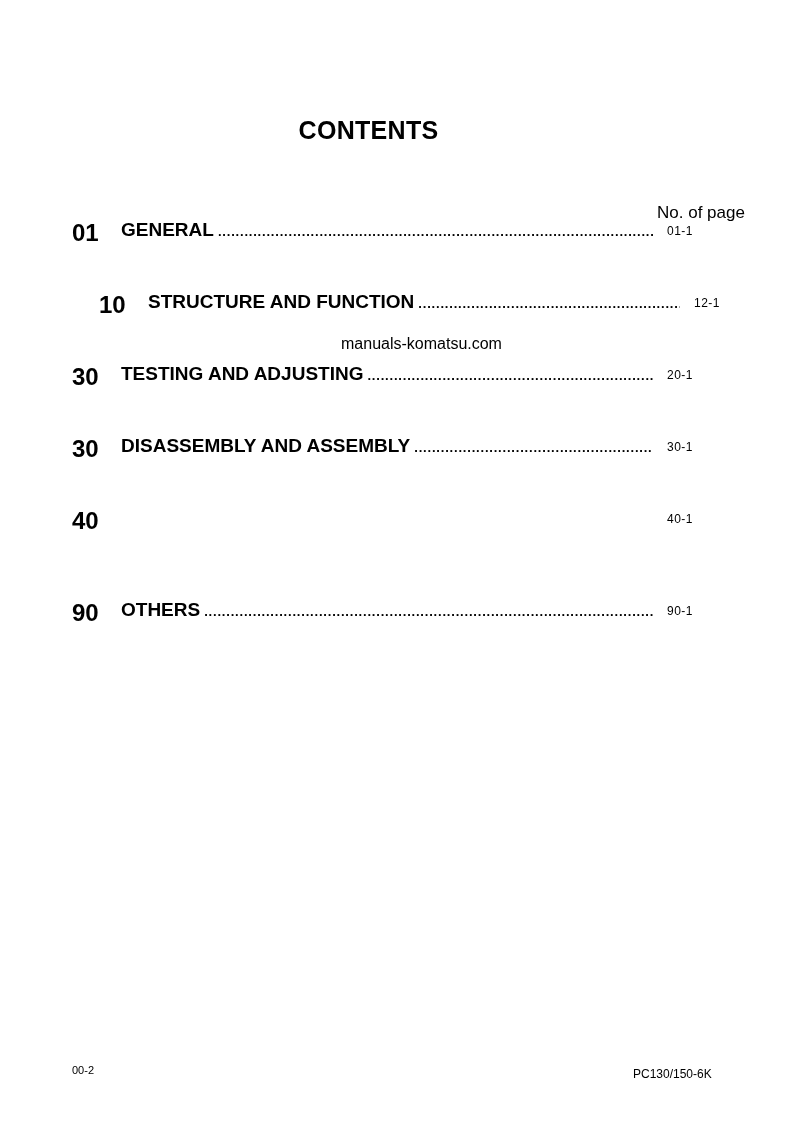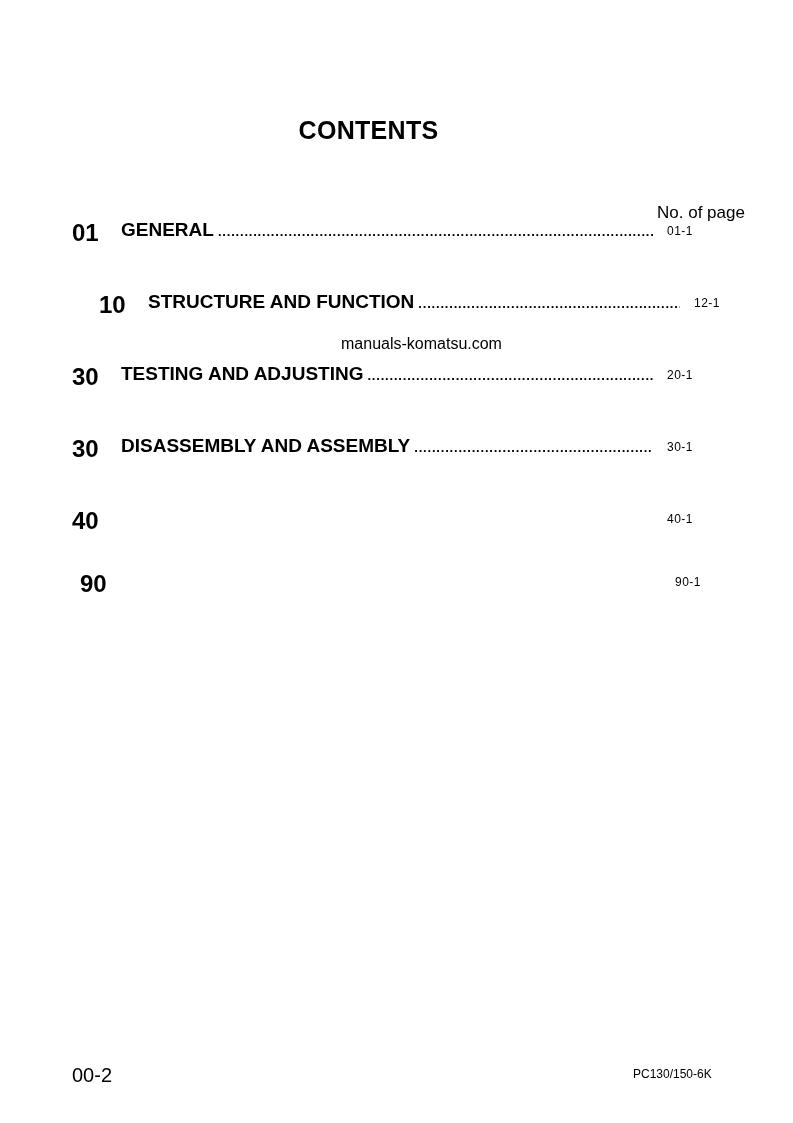--- a/index.html
+++ b/index.html
@@ -10,21 +10,21 @@
   .nop { position: absolute; left: 657px; top: 203px; font-size: 17px; }
   .row { position: absolute; left: 72px; width: 626px; height: 24px; }
   .num { position: absolute; left: 0; top: 0; font-size: 24px; font-weight: bold; }
   .lead { position: absolute; left: 49px; top: 0; width: 532px; display: flex; align-items: baseline;
           font-size: 19px; font-weight: bold; white-space: nowrap; overflow: hidden; }
   .label { flex: 0 0 auto; padding-right: 4px; }
   .dots { flex: 1 1 auto; overflow: hidden; white-space: nowrap; font-size: 13px; letter-spacing: 0.8px; }
   .dots::after { content: "...................................................................................................................................................................................................."; }
   .pg { position: absolute; left: 595px; top: 5px; font-size: 12px; letter-spacing: 0.5px; text-align: center; }
   .watermark { position: absolute; left: 341px; top: 335px; font-size: 16px; font-weight: normal; }
-  .footer-left { position: absolute; left: 72px; top: 1064px; font-size: 20px; }
+  .footer-left { position: absolute; left: 72px; top: 1064px; font-size: 11px; }
   .footer-right { position: absolute; left: 633px; top: 1067px; font-size: 12px; }
 </style>
 </head>
 <body>
 
 <div class="title">CONTENTS</div>
 <div class="nop">No. of page</div>
 
 <div class="row" style="top:219px;">
   <span class="num">01</span>
@@ -60,21 +60,25 @@
     <span class="dots"></span>
   </span>
   <span class="pg">30-1</span>
 </div>
 
 <div class="row" style="top:507px;">
   <span class="num">40</span>
   <span class="pg">40-1</span>
 </div>
 
-<div class="row" style="top:570px;margin-left:8px;">
+<div class="row" style="top:599px;">
   <span class="num">90</span>
+  <span class="lead">
+    <span class="label">OTHERS</span>
+    <span class="dots"></span>
+  </span>
   <span class="pg">90-1</span>
 </div>
 
 <div class="watermark">manuals-komatsu.com</div>
 
 <div class="footer-left">00-2</div>
 <div class="footer-right">PC130/150-6K</div>
 
 </body></html>

